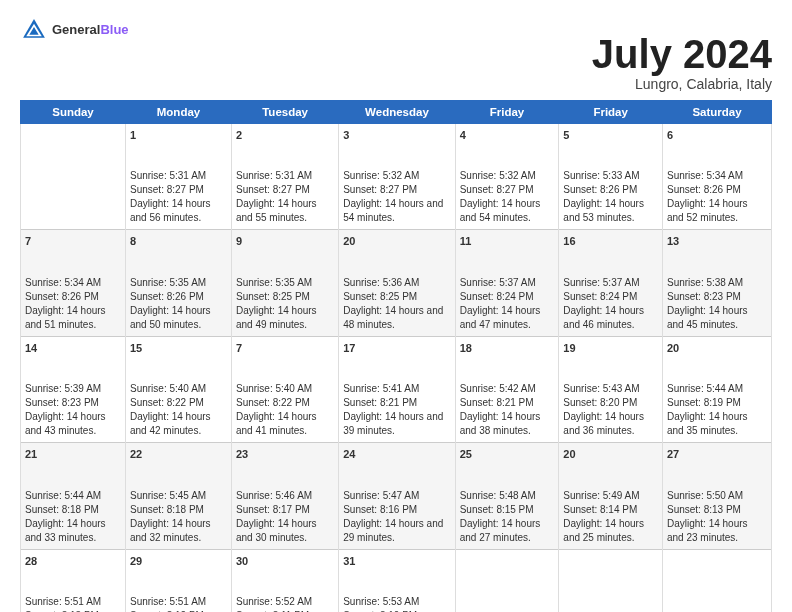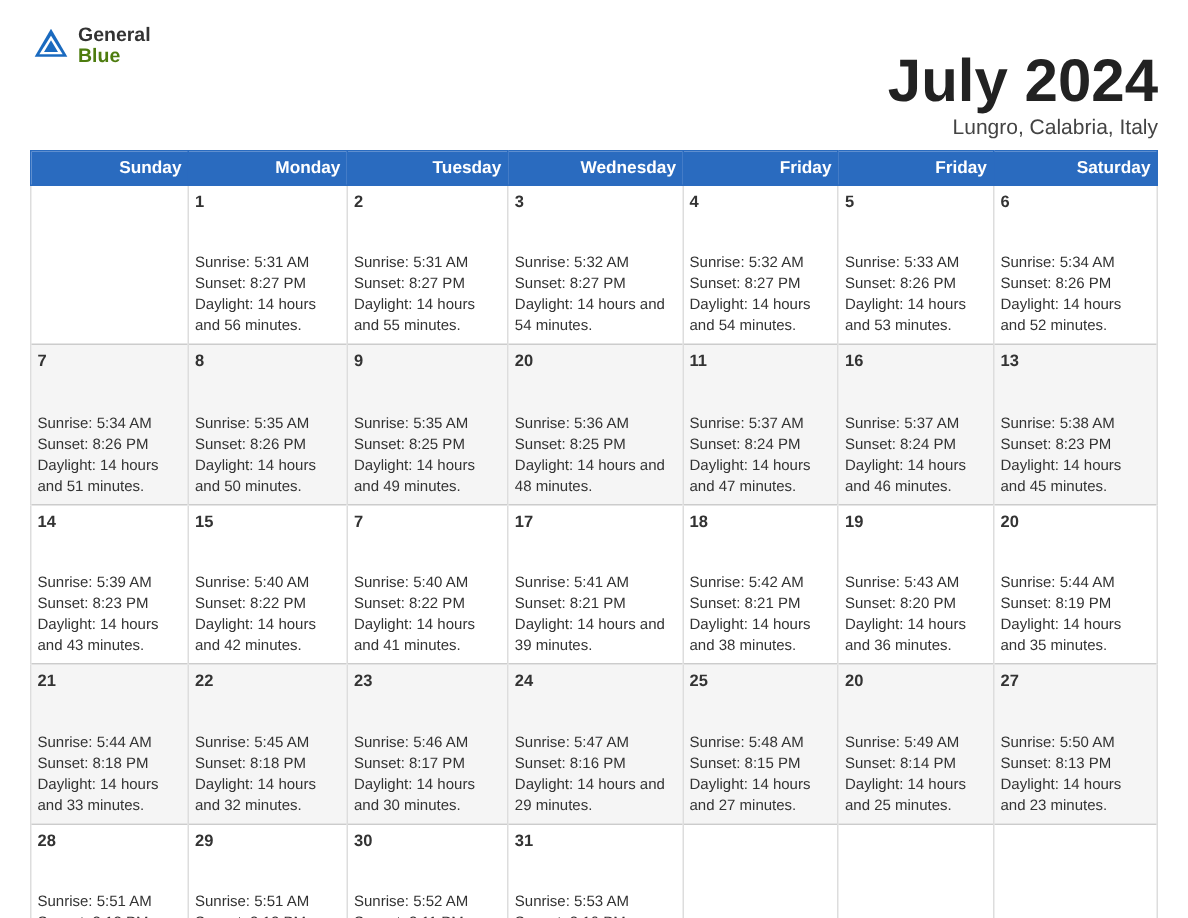--- a/index.html
+++ b/index.html
@@ -22,27 +22,27 @@
       align-items: flex-start;
       margin-bottom: 8px;
     }
     .logo {
       display: flex;
       align-items: center;
       gap: 4px;
     }
     .logo-text {
       display: flex;
-      flex-direction: column;
+      flex-direction: row;
       font-size: 13px;
       font-weight: bold;
       line-height: 1.1;
     }
     .logo-general { color: #333; }
-    .logo-blue { color: #4d7c0f; }
+    .logo-blue { color: #8b5cf6; }
     .logo-icon {
       width: 28px;
       height: 28px;
     }
     .title-block {
       text-align: right;
     }
     .main-title {
       font-size: 40px;
       font-weight: bold;
@@ -56,21 +56,21 @@
     }
     table {
       width: 100%;
       border-collapse: collapse;
       font-size: 10.5px;
     }
     thead tr th {
       background: #2a6bbf;
       color: #fff;
       padding: 5px 4px;
-      text-align: right;
+      text-align: center;
       font-size: 11.5px;
       font-weight: bold;
       border: 1px solid #2a6bbf;
     }
     tbody tr {
       border-bottom: 1px solid #ccc;
     }
     tbody tr td {
       vertical-align: top;
       padding: 4px 4px;

